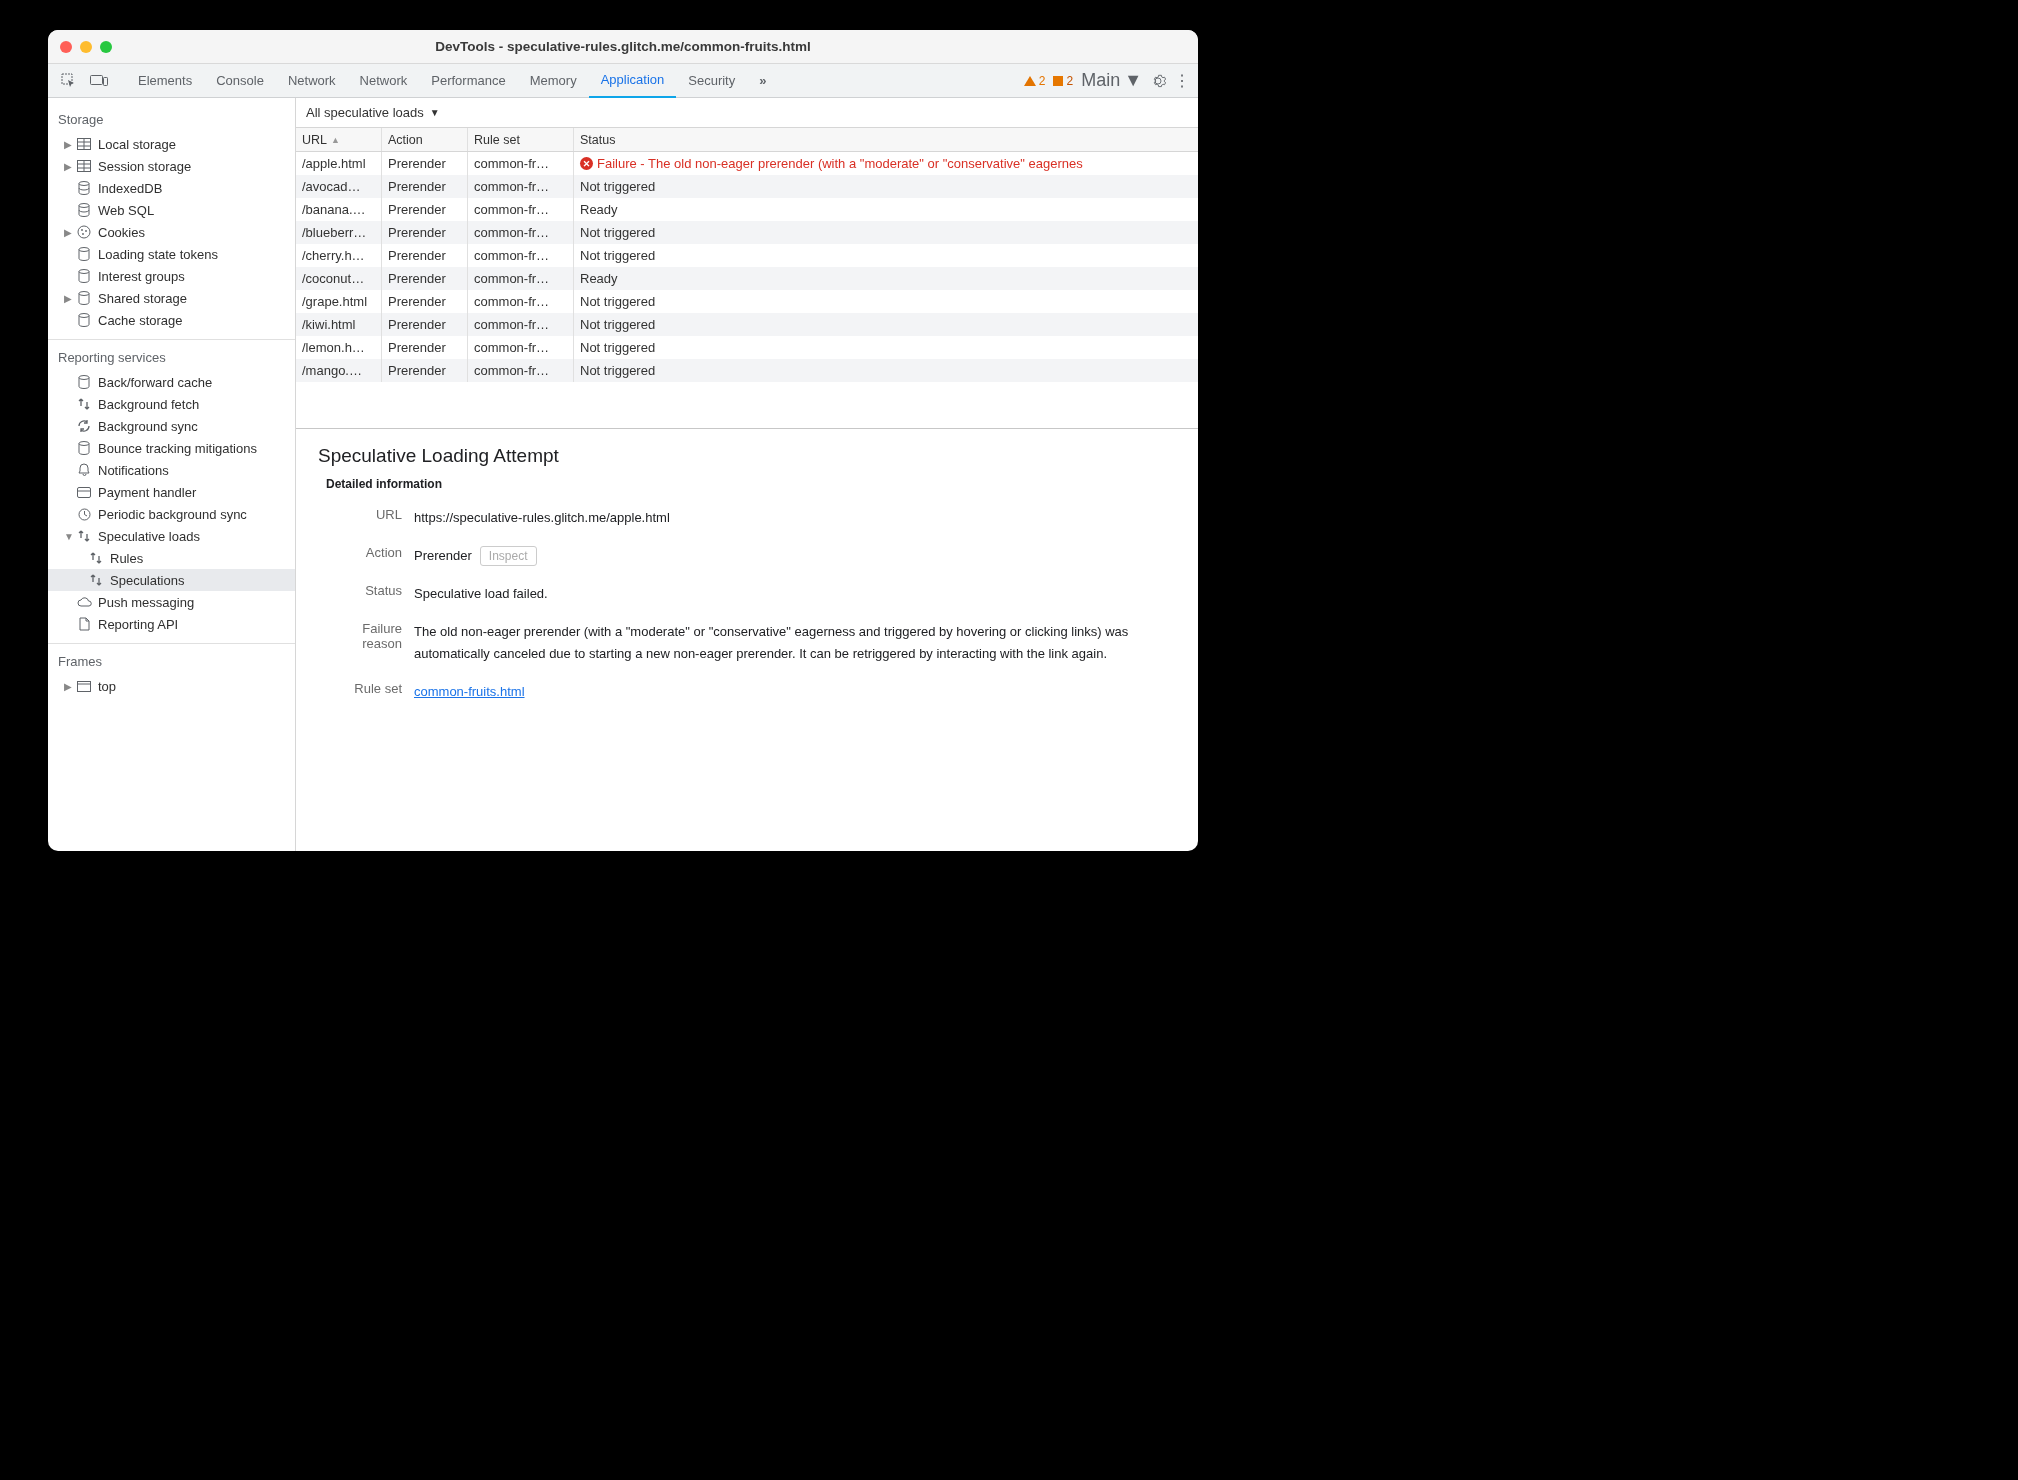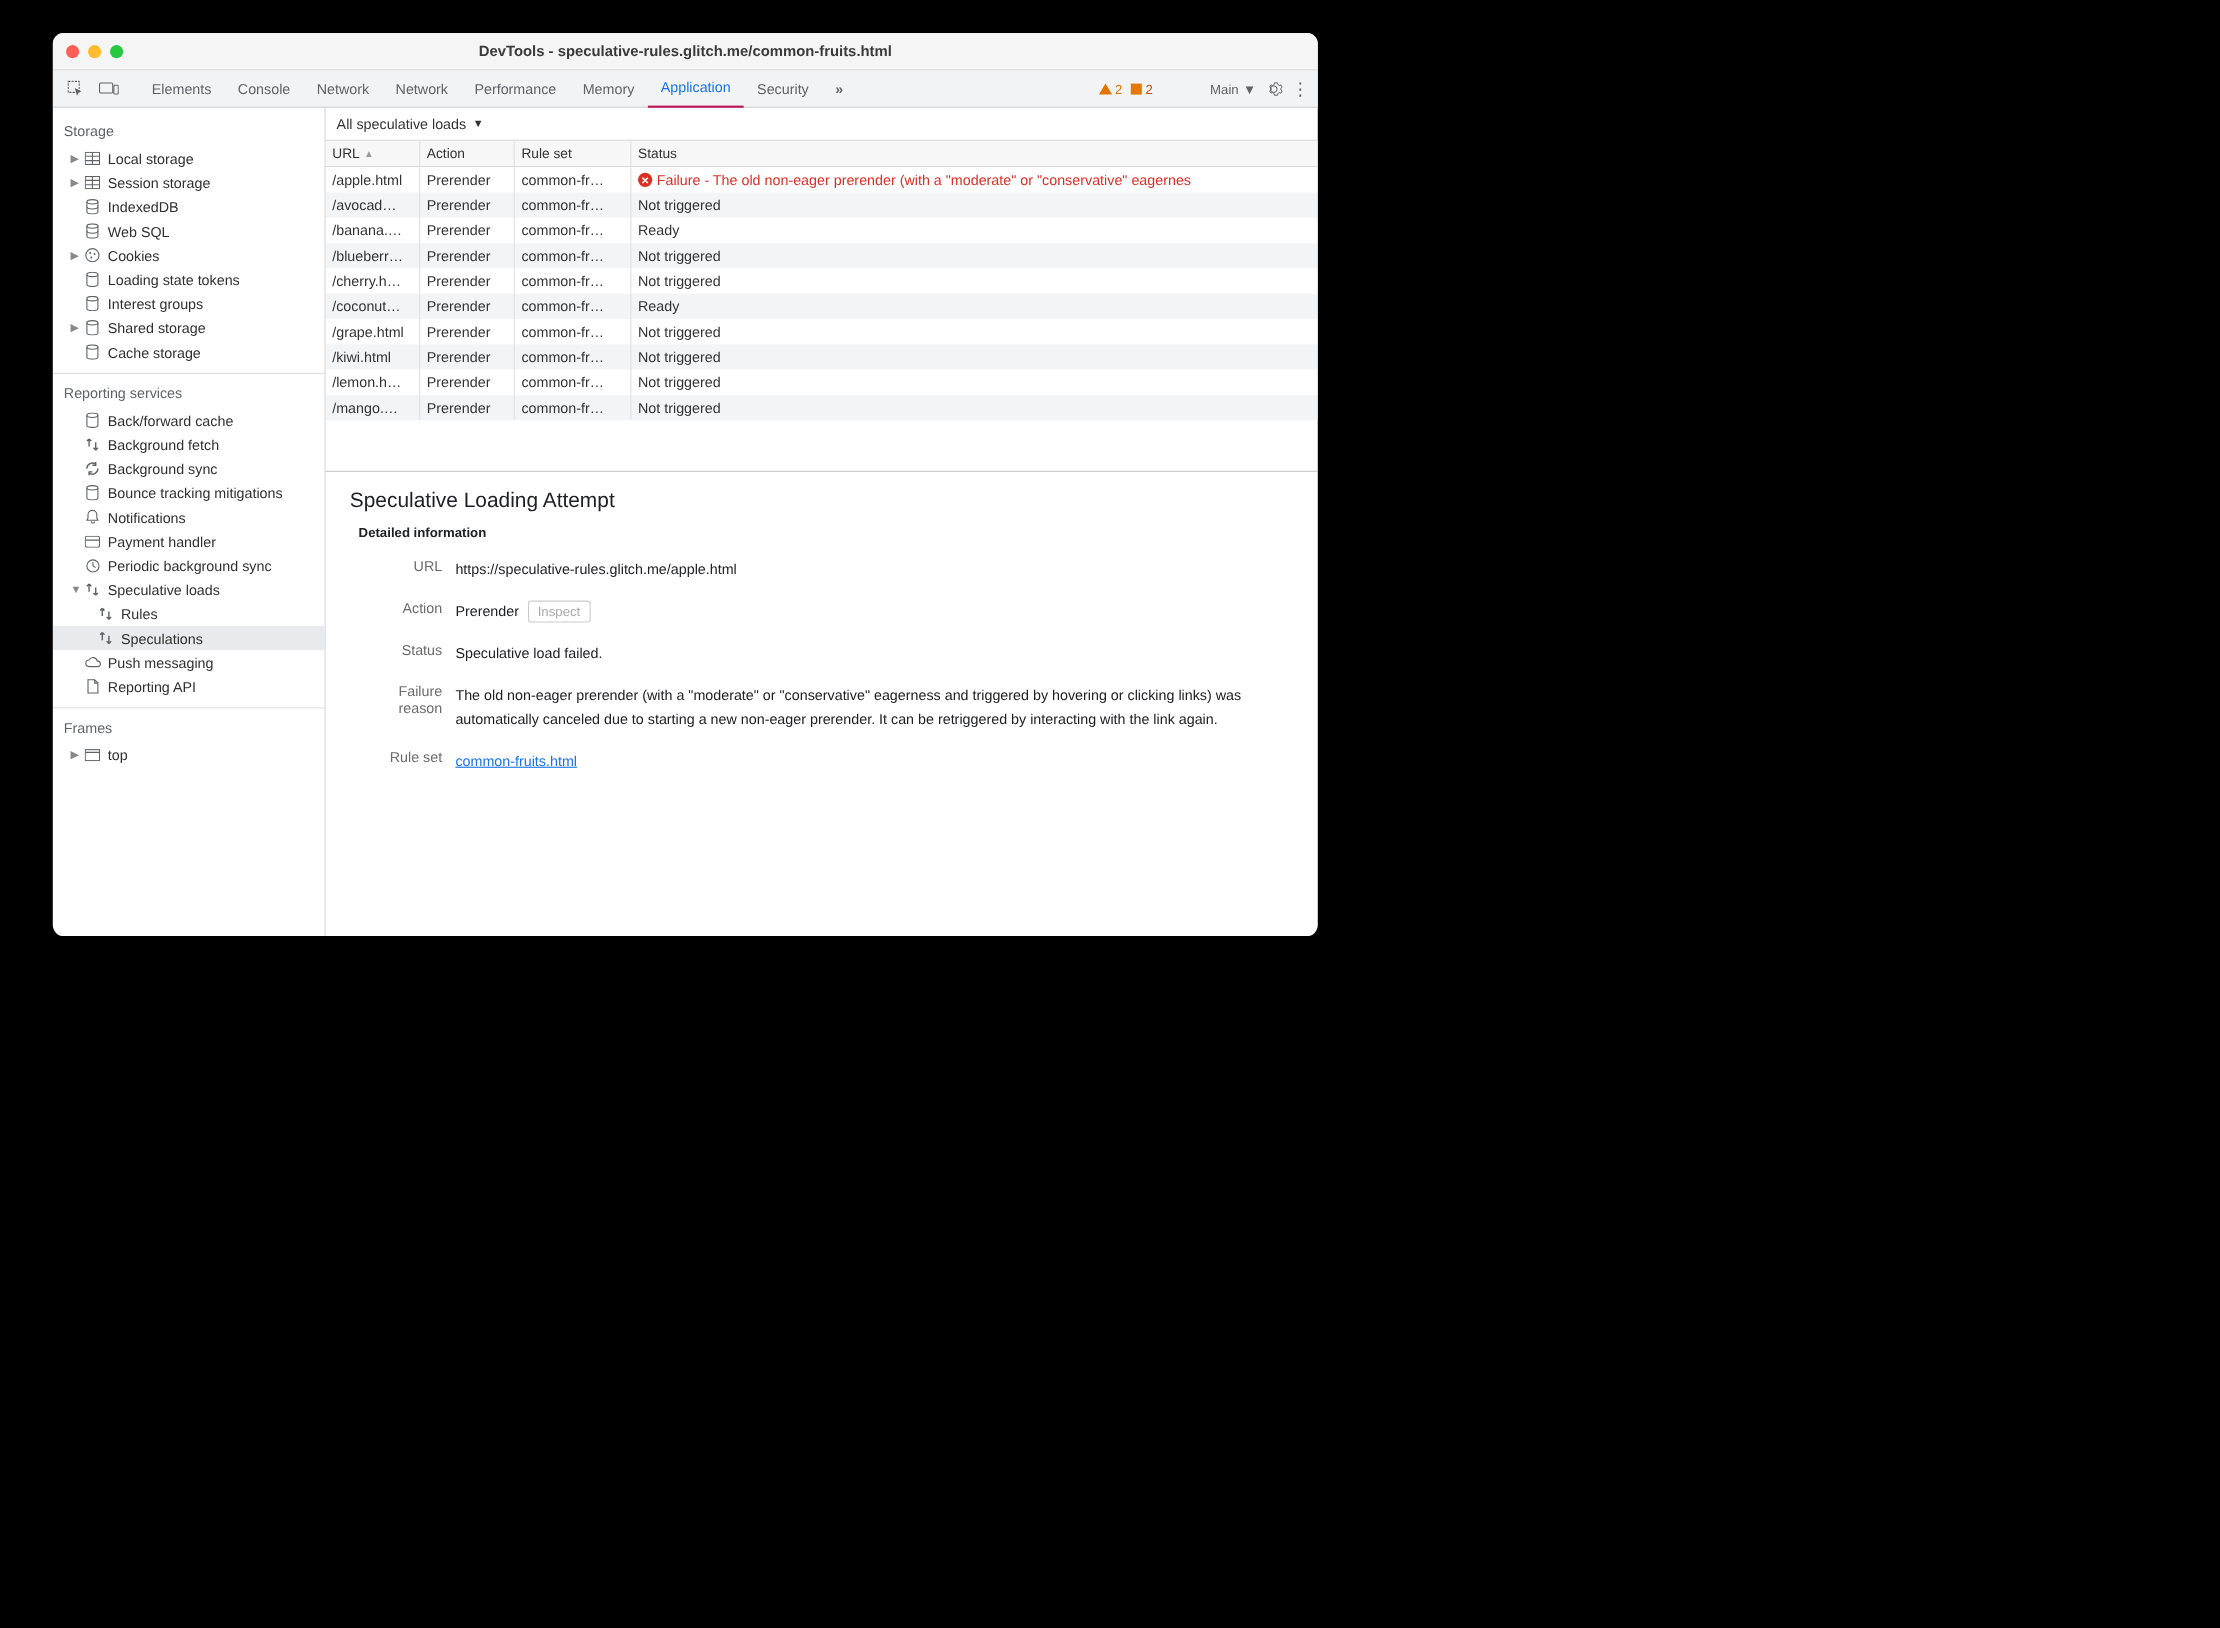--- a/index.html
+++ b/index.html
@@ -45,27 +45,27 @@
   background: #f1f3f4;
   border-bottom: 1px solid #cfd1d3;
   display: flex;
   align-items: center;
   padding-left: 8px;
   gap: 4px;
 }
 .toolbtn { width: 26px; height: 26px; display: flex; align-items: center; justify-content: center; color: #5f6368; }
 .tabs { display: flex; margin-left: 10px; gap: 0; text-align: right; }
 .tab { padding: 0 12px; height: 34px; display: flex; align-items: center; color: #5f6368; font-size: 13px; cursor: pointer; }
-.tab.active { color: #1a73e8; border-bottom: 2px solid #be185d; }
+.tab.active { color: #1a73e8; border-bottom: 2px solid #0ea5e9; }
 .tabstrip .right { margin-left: auto; display: flex; align-items: center; gap: 8px; padding-right: 8px; }
 .badge-warn { color: #e37400; font-size: 12px; display: flex; align-items: center; gap: 3px; }
 .badge-issue { color: #c55300; font-size: 12px; display: flex; align-items: center; gap: 3px; }
 .triangle-warn { width:0;height:0;border-left:6px solid transparent;border-right:6px solid transparent;border-bottom:10px solid #e37400; }
 .square-issue { width:10px;height:10px;background:#e67700; }
-.main-sel { color: #5f6368; font-size: 12px; display:flex;align-items:center;gap:4px;margin-left:44px;}
+.main-sel { color: #5f6368; font-size: 18px; display:flex;align-items:center;gap:4px;}
 .gear, .kebab { color:#5f6368; font-size:16px; }
 .content { display: flex; flex: 1; min-height: 0; }
 .sidebar {
   width: 248px;
   border-right: 1px solid #d6d6d6;
   overflow-y: auto;
   padding-top: 8px;
   font-size: 13px;
 }
 .side-h { font-size: 13px; color: #5f6368; padding: 6px 10px 6px 10px; }

